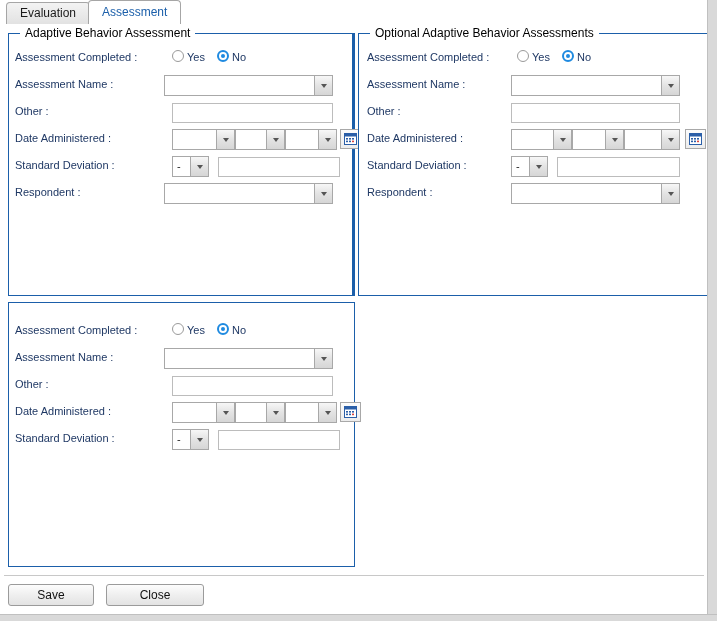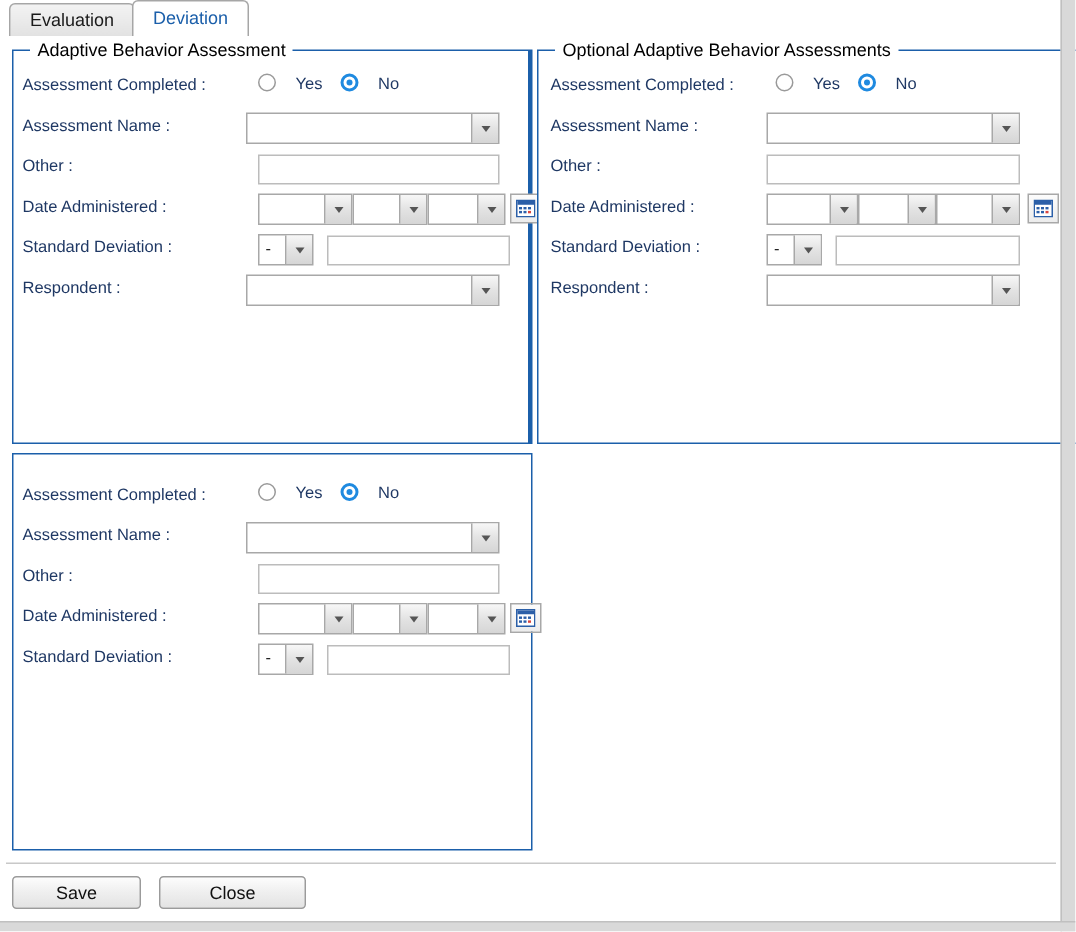--- a/index.html
+++ b/index.html
@@ -147,21 +147,21 @@
     content: "";
     position: absolute;
     left: 2px; top: 2px;
     width: 4px; height: 4px;
     border-radius: 50%;
     background: #1f8ae0;
   }
   .radio-label {
     font-size: 11px;
     color: #1f3864;
-    margin-left: 13px;
+    margin-left: 3px;
     vertical-align: middle;
   }
 
   
   .tbox {
     position: absolute;
     height: 20px;
     box-sizing: border-box;
     border: 1px solid #bcbcbc;
     background: #ffffff;
@@ -249,21 +249,21 @@
 </head>
 <body>
 
 <div id="app">
 
   <div class="tabstrip">
     <div class="tab inactive">
       <span>Evaluation</span>
     </div>
     <div class="tab active">
-      <span>Deviation</span>
+      <span>Assessment</span>
     </div>
   </div>
 
   <div class="panel thick-right" id="panel-adaptive">
     <div class="panel-legend">Adaptive Behavior Assessment</div>
 
     <div class="row" style="top:14px;">
       <div class="lbl">Assessment Completed :</div>
       <div class="radio-group" style="left:163px;">
         <span class="radio-item">

